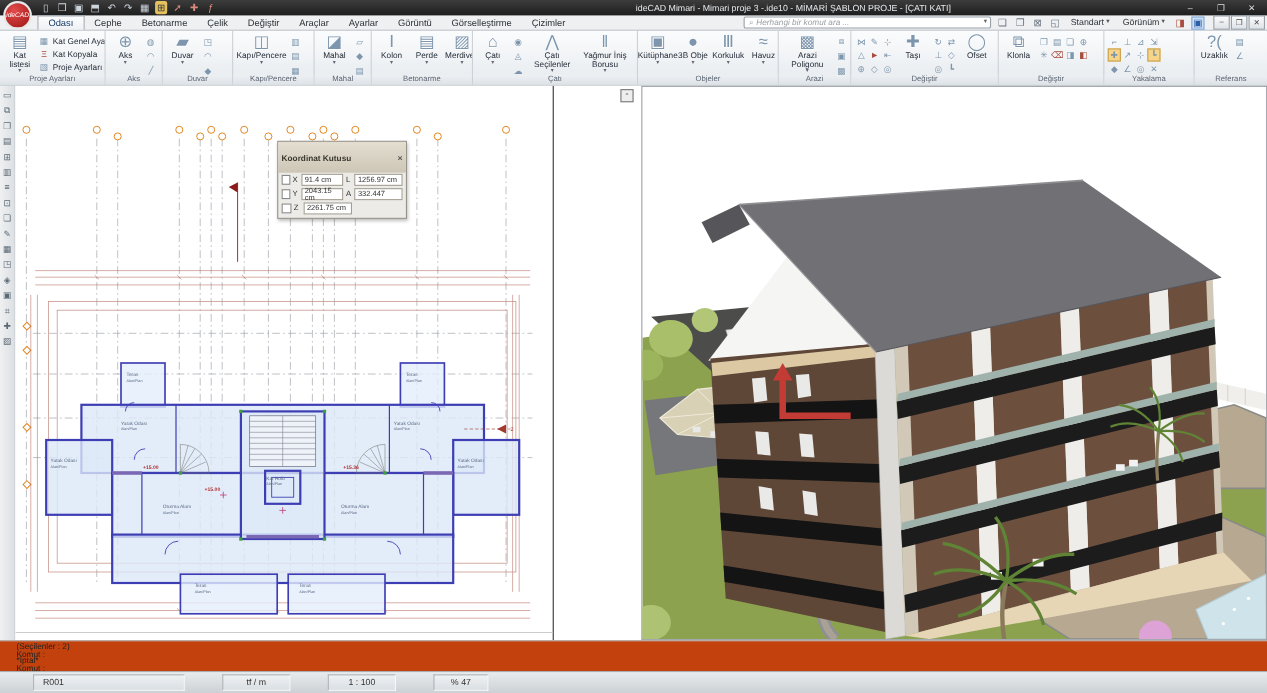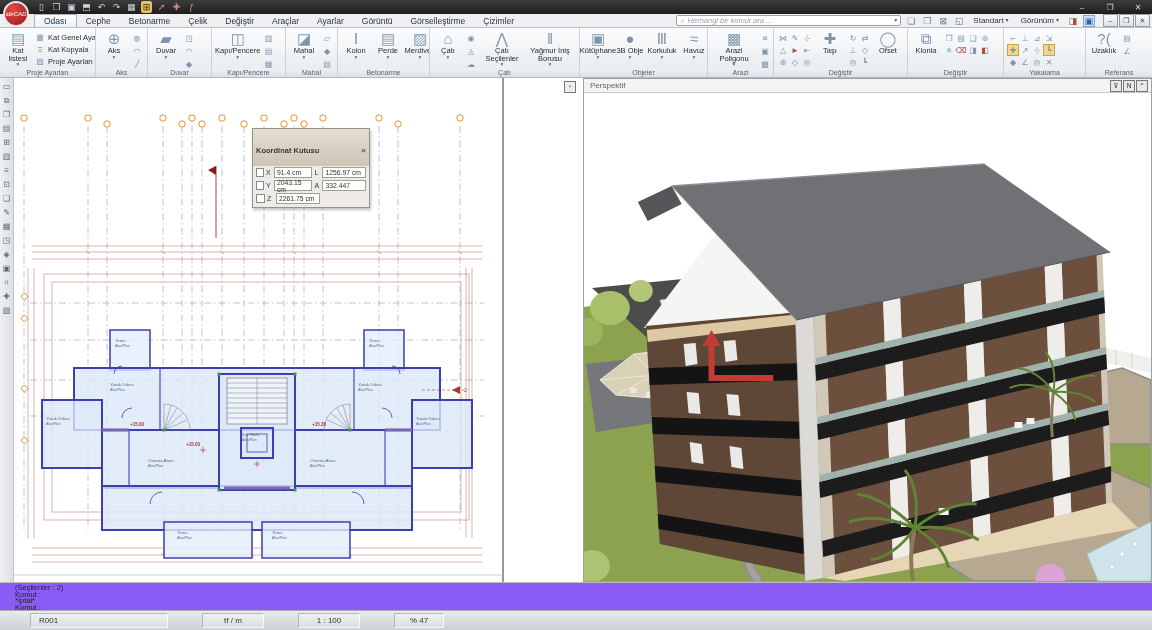--- a/index.html
+++ b/index.html
@@ -66,30 +66,30 @@
   .gap3{width:3px;background:#fff;}
   .perspane{position:relative;flex:1;border:1px solid #9aa0a6;box-sizing:border-box;background:#fff;}
   .persheader{height:13px;background:#f2f3f4;border-bottom:1px solid #c5cace;display:flex;align-items:center;
               font-size:8px;color:#666;padding:0 3px 0 6px;}
   .persbtns{margin-left:auto;display:flex;gap:1px;}
   .pbtn{width:10px;height:10px;border:1px solid #777;background:#e8e8e8;font-size:6.5px;display:flex;align-items:center;justify-content:center;color:#222;}
   .perssvg{position:absolute;left:0;top:13px;right:0;bottom:0;width:100%;height:489px;}
   
   .coordbox{position:absolute;left:238px;top:50px;width:116px;background:#ecebe7;border:1px solid #97938b;
             box-shadow:1px 2px 3px rgba(0,0,0,.25);font-size:7px;color:#333;z-index:20;}
-  .cb-title{height:15px;background:linear-gradient(#e4ded1,#cdc6b6);display:flex;align-items:flex-end;
-            font-weight:bold;font-size:7.5px;padding:11px 3px;color:#3a372f;}
+  .cb-title{height:28px;background:linear-gradient(#e4ded1,#cdc6b6);display:flex;align-items:center;
+            font-weight:bold;font-size:7.5px;padding:0 3px;color:#3a372f;}
   .cb-close{margin-left:auto;color:#555;font-size:8px;}
   .cb-row{display:flex;align-items:center;gap:2px;padding:1px 3px;}
   .cb-chk{width:7px;height:7px;border:1px solid #888;background:#fff;}
   .cb-lab{width:7px;}
   .cb-inp{width:38px;height:9px;background:#fff;border:1px solid #a39e93;font-size:6.8px;display:flex;align-items:center;padding:0 2px;}
   .cb-inp.wide{width:44px;}
   
-  .cmdarea{position:absolute;left:0;top:582px;right:0;height:28px;background:#8b5cf6;border-top:1px solid #b8bcc0;
+  .cmdarea{position:absolute;left:0;top:582px;right:0;height:28px;background:#c2410c;border-top:1px solid #b8bcc0;
            font-size:7.5px;color:#222;padding:2px 0 0 15px;line-height:6.5px;box-sizing:border-box;}
   .statusbar{position:absolute;left:0;bottom:0;right:0;height:20px;background:linear-gradient(#e9ebed,#ccd1d5);
              border-top:1px solid #a8adb2;display:flex;align-items:stretch;font-size:8px;color:#333;box-sizing:border-box;}
   .scell{border:1px solid;border-color:#b2b6ba #f6f7f8 #f6f7f8 #b2b6ba;margin:2px 17px;padding:0 8px;
          display:flex;align-items:center;background:linear-gradient(#eff1f3,#dadfe3);white-space:nowrap;}
   .sflex{flex:1;justify-content:flex-start;}
 </style>
 </head>
 <body>
 
@@ -105,20 +105,21 @@
       <span class="qic">▣</span>
       <span class="qic">⬒</span>
       <span class="qic">↶</span>
       <span class="qic">↷</span>
       <span class="qic">▦</span>
       <span class="qic hl">⊞</span>
       <span class="qic red">➚</span>
       <span class="qic red">✚</span>
       <span class="qic red">ƒ</span>
     </div>
+    <div class="tb-title">ideCAD Mimari - Mimari proje 3 -.ide10 - MİMARİ ŞABLON PROJE - [ÇATI KATI]</div>
     <div class="wctrl">
       <span class="wbtn">–</span>
       <span class="wbtn">❐</span>
       <span class="wbtn">✕</span>
     </div>
   </div>
 
   <div class="menubar">
     <div style="width:34px"></div>
     <div class="mtab active">Odası</div>
@@ -632,28 +633,20 @@
           <span class="cb-chk"></span>
           <span class="cb-lab">Z</span>
           <span class="cb-inp">2261.75 cm</span>
         </div>
       </div>
     </div>
 
     <div class="gap3"></div>
 
     <div class="perspane">
-      <div class="persheader">
-        <span>Perspektif</span>
-        <div class="persbtns">
-          <span class="pbtn">⊽</span>
-          <span class="pbtn">N</span>
-          <span class="pbtn">⌃</span>
-        </div>
-      </div>
       <svg class="perssvg" viewBox="0 0 569 489" preserveAspectRatio="none">
 
         <polygon points="0,215 150,193 320,250 569,352 569,489 0,489" fill="#8ca24e"></polygon>
 
         <g>
           <polygon points="8,196 150,182 216,224 66,248" fill="#4c4c4a"></polygon>
           <polygon points="76,208 104,204 109,218 81,223" fill="#ececec" stroke="#9a9a9a" stroke-width="0.5"></polygon>
           <polygon points="114,200 140,196 145,208 119,212" fill="#f4f4f4" stroke="#9a9a9a" stroke-width="0.5"></polygon>
         </g>
 

